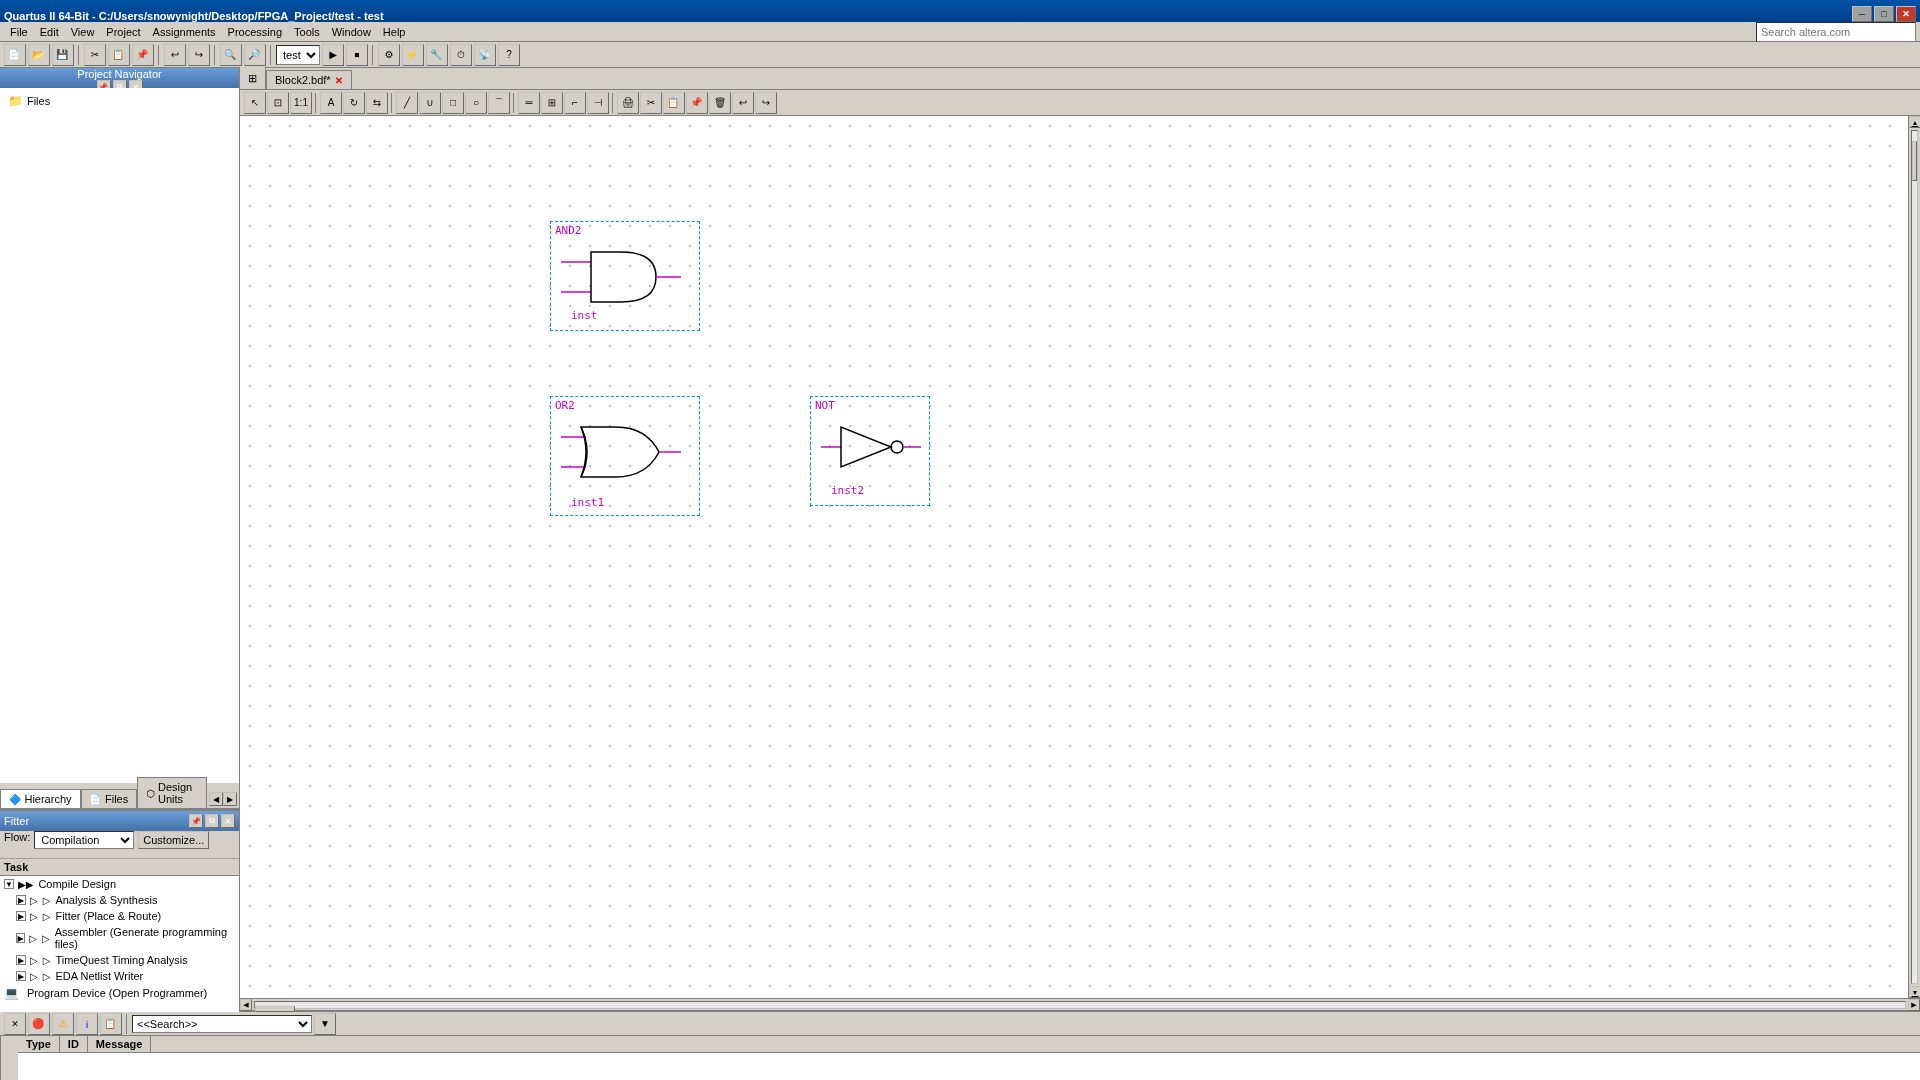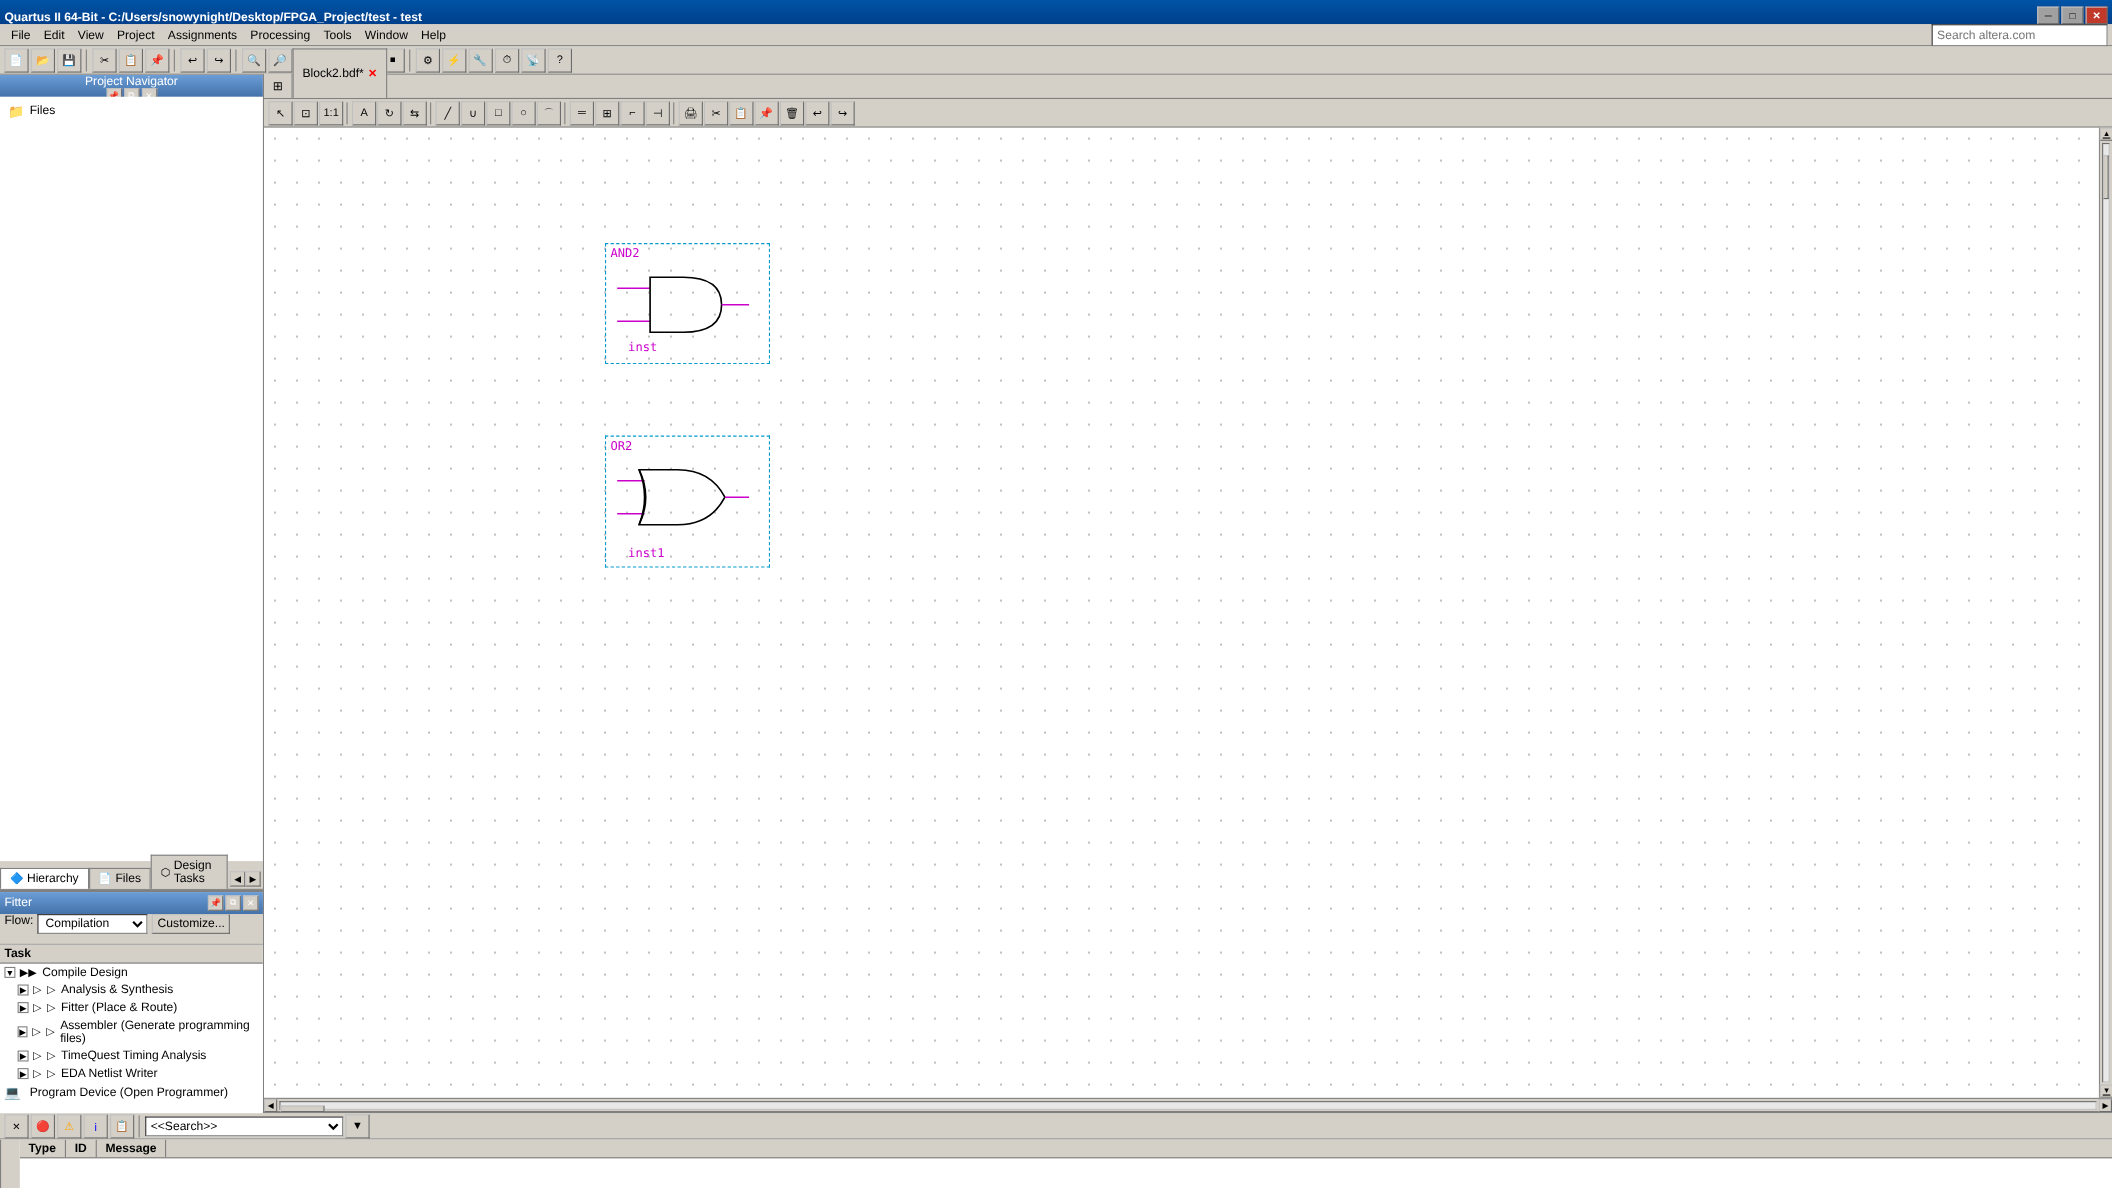--- a/index.html
+++ b/index.html
@@ -232,21 +232,21 @@
       flex-direction: column;
     }
     #canvas-tabs {
       height: 22px;
       background: #d4d0c8;
       display: flex;
       align-items: flex-end;
       border-bottom: 1px solid #808080;
     }
     .canvas-tab {
-      padding: 16px 8px;
+      padding: 3px 8px;
       font-size: 11px;
       border: 1px solid #808080;
       border-bottom: none;
       background: #c0c0c0;
       cursor: pointer;
       display: flex; align-items: center; gap: 4px;
     }
     .canvas-tab.active { background: #d4d0c8; }
     .canvas-tab-close {
       color: red;
@@ -439,21 +439,21 @@
         <div class="nav-tab active">
           <span class="nav-tab-icon">🔷</span>
           <span>Hierarchy</span>
         </div>
         <div class="nav-tab">
           <span class="nav-tab-icon">📄</span>
           <span>Files</span>
         </div>
         <div class="nav-tab">
           <span class="nav-tab-icon">⬡</span>
-          <span>Design Tasks</span>
+          <span>Design Units</span>
         </div>
         <div style="margin-left:auto; display:flex; align-items:flex-end; padding:2px;">
           <div class="panel-ctrl-btn">◀</div>
           <div class="panel-ctrl-btn">▶</div>
         </div>
       </div>
     </div>
 
     <div id="tasks-panel">
       <div class="tasks-header">
@@ -586,20 +586,34 @@
             <line x1="0" y1="50" x2="25" y2="50" stroke="#cc00cc" stroke-width="1.5"></line>
 
             <path d="M20,10 Q30,35 20,60 L55,60 Q85,60 98,35 Q85,10 55,10 Z" fill="none" stroke="black" stroke-width="1.5"></path>
             <path d="M20,10 Q32,35 20,60" fill="none" stroke="black" stroke-width="1.5"></path>
 
             <line x1="98" y1="35" x2="120" y2="35" stroke="#cc00cc" stroke-width="1.5"></line>
           </svg>
           <span class="gate-inst-label" style="bottom:6px; left:20px;">inst1</span>
         </div>
 
+        <div class="gate-container" style="left:570px; top:280px; width:120px; height:110px;">
+          <span class="gate-label">NOT</span>
+          <svg class="gate-svg" style="left:10px; top:20px; width:100px; height:60px;" viewBox="0 0 100 60">
+
+            <line x1="0" y1="30" x2="20" y2="30" stroke="#cc00cc" stroke-width="1.5"></line>
+
+            <path d="M20,10 L20,50 L70,30 Z" fill="none" stroke="black" stroke-width="1.5"></path>
+
+            <circle cx="76" cy="30" r="6" fill="none" stroke="black" stroke-width="1.5"></circle>
+
+            <line x1="82" y1="30" x2="100" y2="30" stroke="#cc00cc" stroke-width="1.5"></line>
+          </svg>
+          <span class="gate-inst-label" style="bottom:8px; left:20px;">inst2</span>
+        </div>
 
       </div>
 
       <div class="v-scroll" style="display:flex; flex-direction:column;">
         <div class="scroll-btn">▲</div>
         <div style="flex:1; background:#e8e8e8; border:1px inset #c0c0c0; margin:2px; position:relative;">
           <div style="width:100%; height:40px; background:#d4d0c8; border:1px outset #c0c0c0; position:absolute; top:10px;"></div>
         </div>
         <div class="scroll-btn">▼</div>
       </div>

